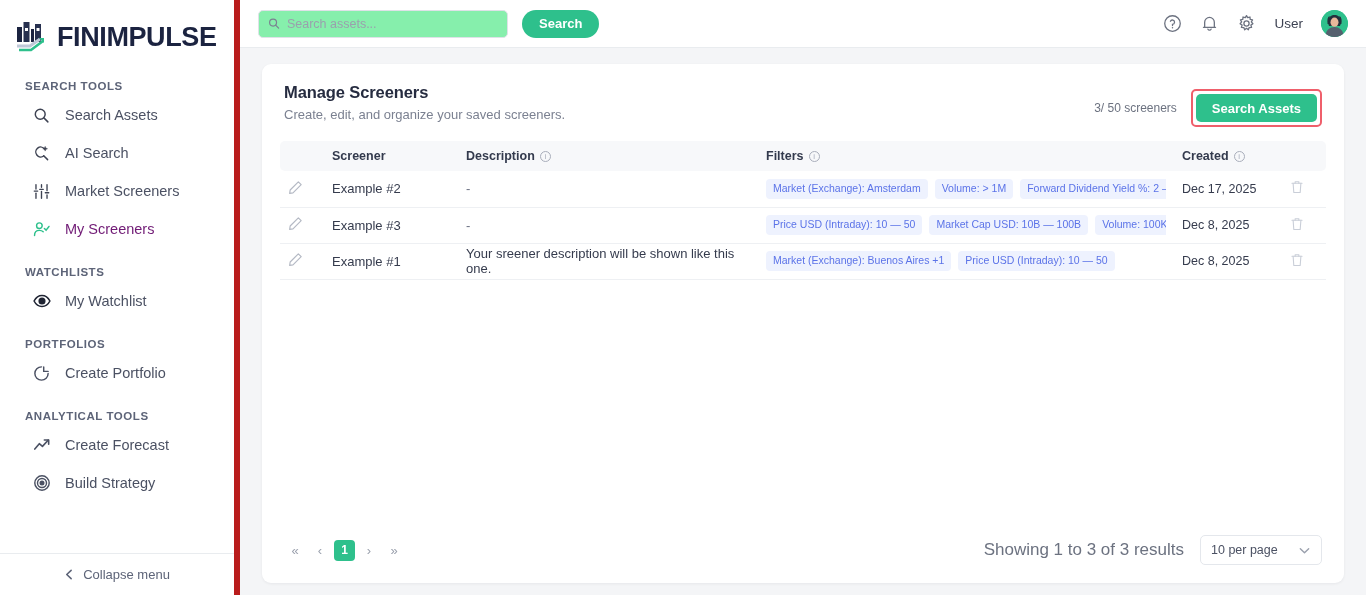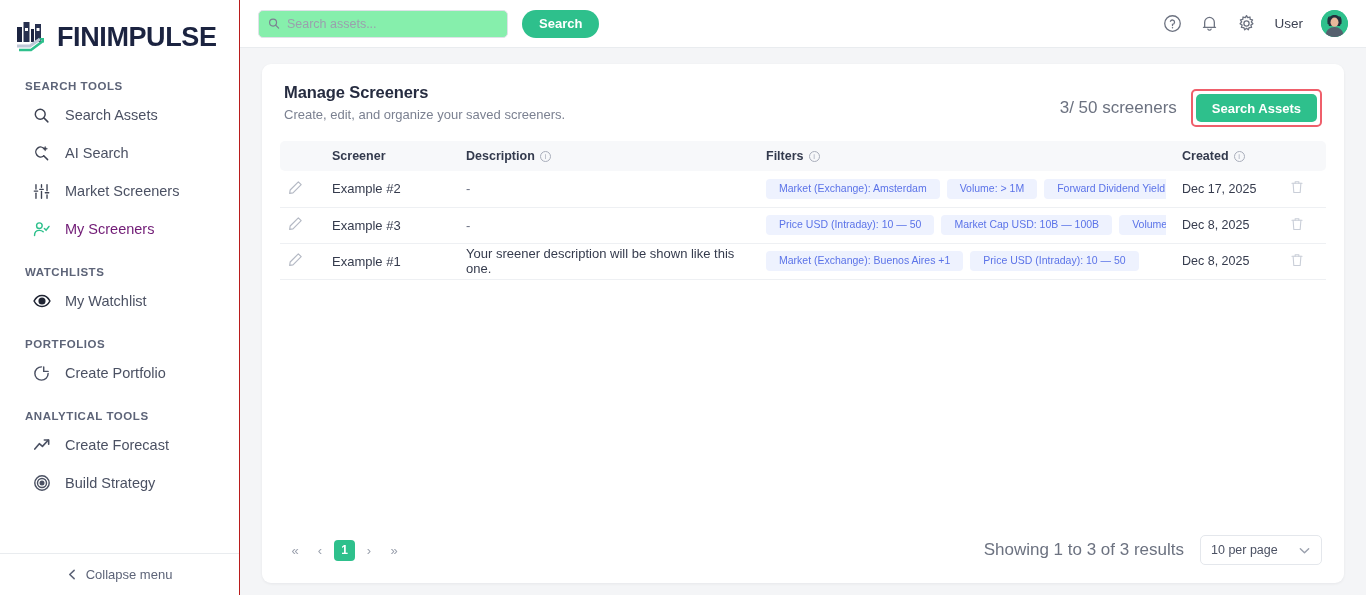--- a/index.html
+++ b/index.html
@@ -8,21 +8,21 @@
     font-family: "Liberation Sans", sans-serif;
     background: #ffffff;
     overflow: hidden;
   }
   .app { display: flex; width: 1366px; height: 595px; }
 
   
   .sidebar {
     width: 240px; height: 595px;
     background: #ffffff;
-    border-right: 1px solid #b91c1c;
+    border-right: 6px solid #b91c1c;
     display: flex; flex-direction: column;
     flex: 0 0 240px;
     position: relative;
   }
   .logo-wrap {
     display: flex; align-items: center; gap: 9px;
     padding: 16px 0 0 16px; height: 58px;
   }
   .logo-mark { width: 32px; height: 34px; display: block; }
   .logo-text {
@@ -98,21 +98,21 @@
     height: 519px; display: flex; flex-direction: column;
     box-shadow: 0 1px 3px rgba(20,25,40,0.06);
   }
   .card-head {
     display: flex; align-items: flex-start;
     padding: 19px 22px 14px 22px;
   }
   .card-title { font-size: 16.5px; font-weight: 700; color: #262c40; letter-spacing: -0.1px; }
   .card-sub { font-size: 13px; color: #7b8191; margin-top: 5px; }
   .head-right { margin-left: auto; display: flex; align-items: center; gap: 0; padding-top: 6px; }
-  .count-text { font-size: 17px; color: #6c7280; margin-right: 14px; }
+  .count-text { font-size: 12px; color: #6c7280; margin-right: 14px; }
   .hl-box {
     border: 2px solid #ef5f6b; border-radius: 5px; padding: 3px;
     display: inline-flex;
   }
   .btn-primary {
     background: #2ec08c; color: #fff; border: none; border-radius: 5px;
     height: 28px; padding: 0 16px; font-size: 13px; font-weight: 700;
     cursor: pointer; font-family: "Liberation Sans", sans-serif;
   }
 
@@ -142,21 +142,21 @@
   .col-name { width: 134px; }
   .col-desc { width: 300px; }
   .col-filters { width: auto; }
   .col-date { width: 108px; }
   .col-del { width: 44px; }
   .edit-ico, .del-ico { cursor: pointer; display: inline-flex; }
   .desc-muted { color: #6b7183; }
   .chips { display: flex; gap: 7px; flex-wrap: nowrap; overflow: hidden; }
   .chip {
     background: #eef2fe; color: #5b73e8; border-radius: 4px;
-    font-size: 10.5px; padding: 3px 13px; white-space: nowrap;
+    font-size: 10.5px; padding: 3px 7px; white-space: nowrap;
     line-height: 1.3;
   }
   .date-cell { color: #353b4d; font-size: 12.5px; white-space: nowrap; }
 
   
   .pager {
     margin-top: auto; display: flex; align-items: center;
     padding: 0 22px 18px 22px;
   }
   .pg-btns { display: flex; align-items: center; gap: 3px; }

